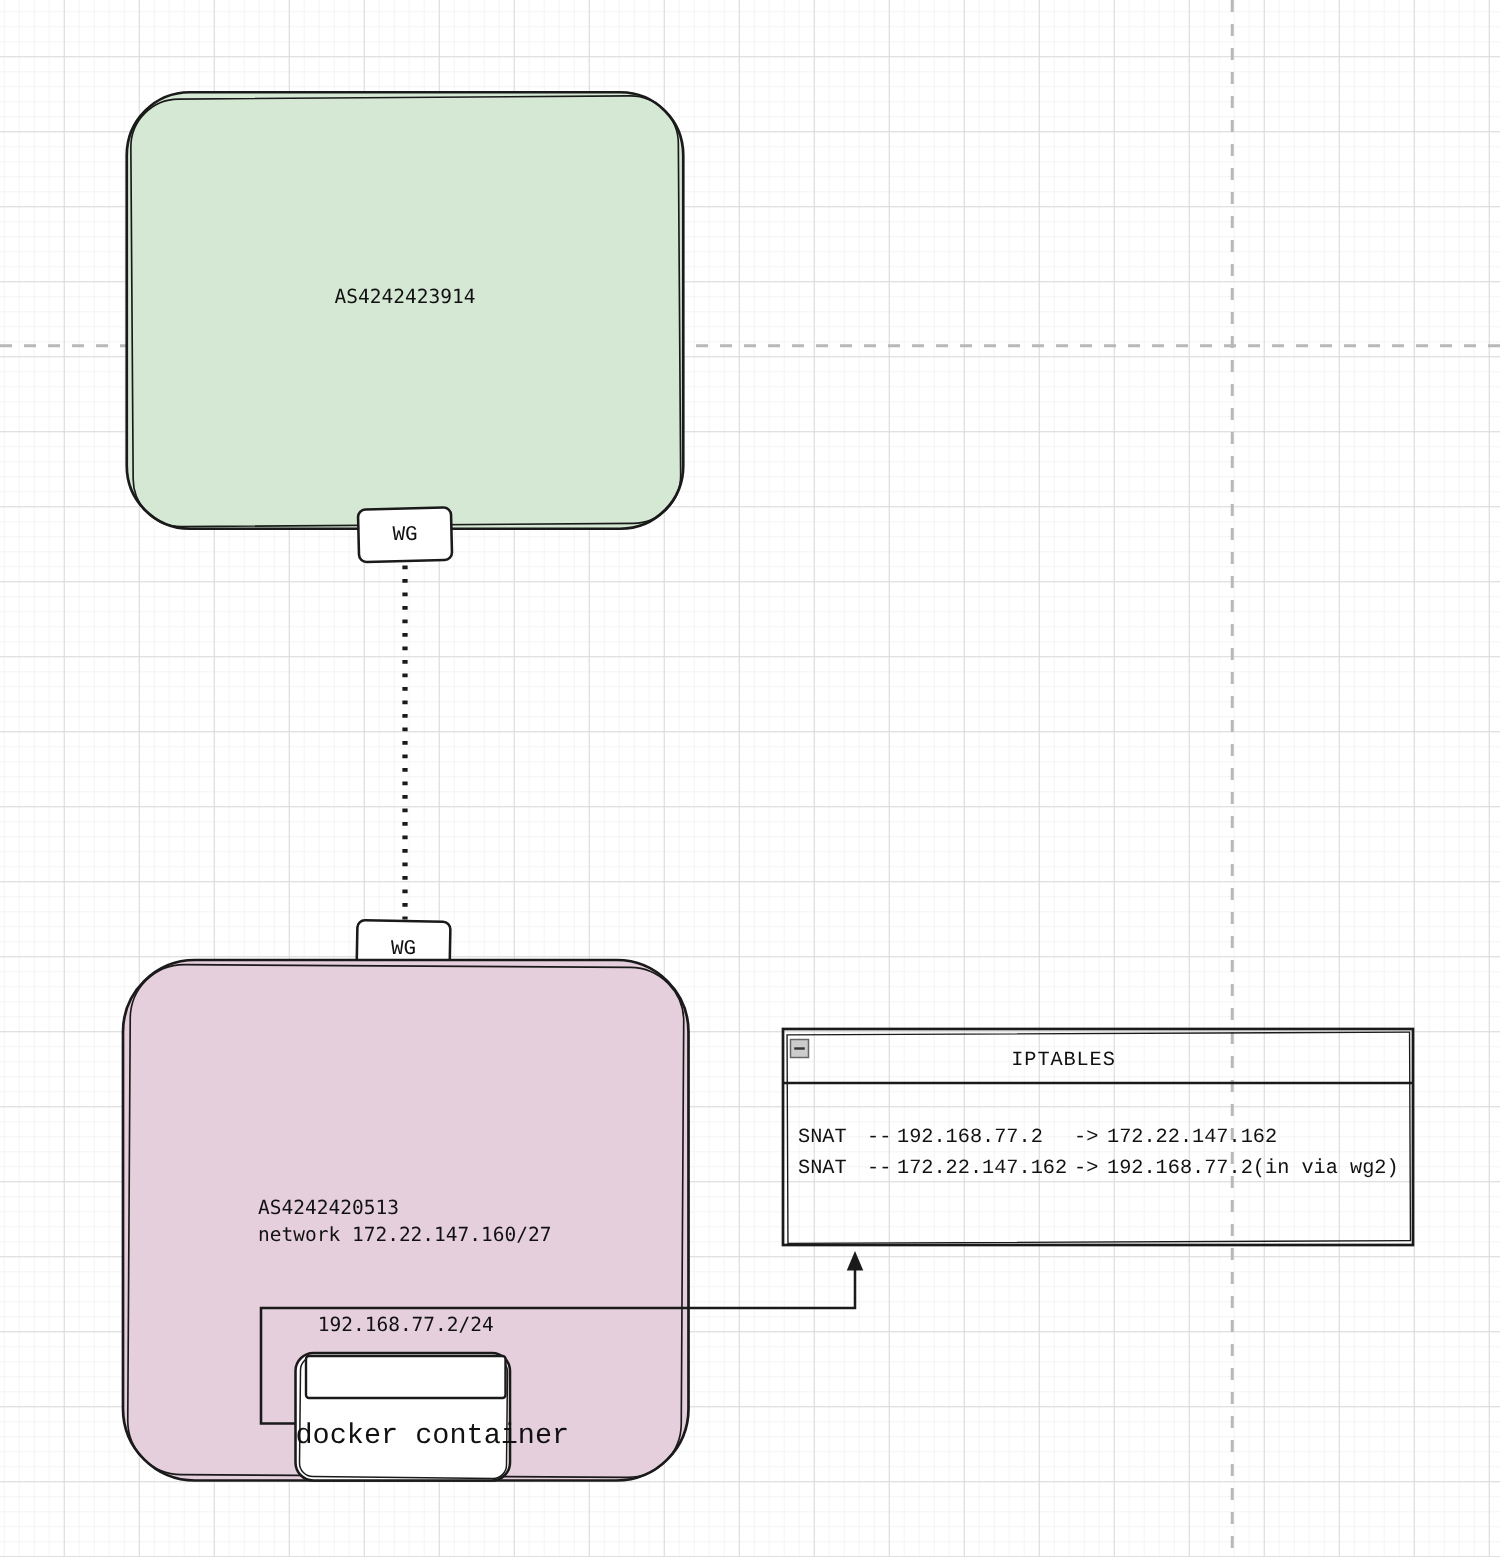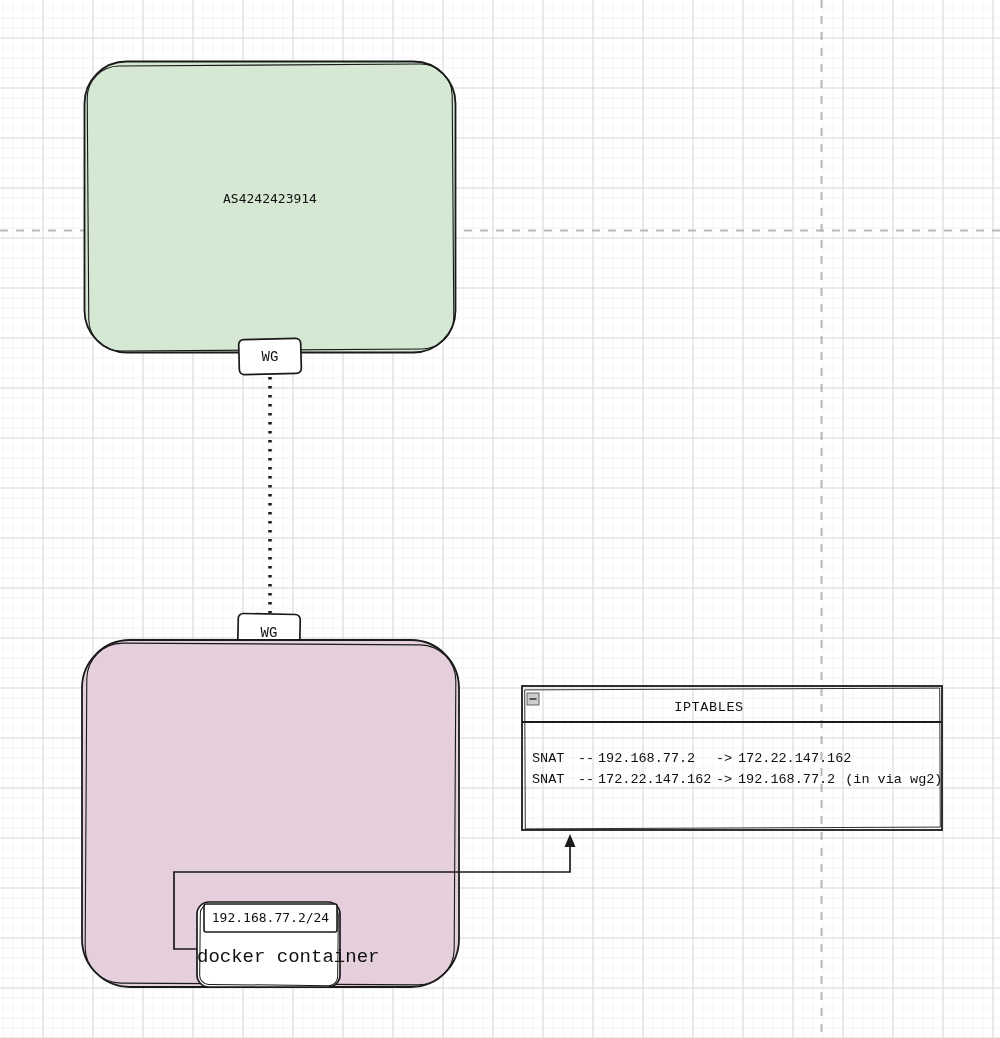--- a/index.html
+++ b/index.html
@@ -21,33 +21,33 @@
   svg.layer{position:absolute;left:0;top:0;}
   .txt{position:absolute;white-space:nowrap;}
   .hand{font-family:Liberation Mono, monospace;}
   .mono{font-family:"DejaVu Sans Mono","Liberation Mono",monospace;}
   .center{text-align:center;}
 
   .green-label{left:84px;top:191px;width:372px;font-size:13px;}
   .wg1-label{left:239px;top:349px;width:62px;font-size:14px;}
   .wg2-label{left:238px;top:625px;width:62px;font-size:14px;}
   .pink-label{left:172px;top:797px;font-size:13px;line-height:18px;white-space:pre;}
-  .docker-ip{left:205px;top:910px;width:131px;font-size:13px;}
+  .docker-ip{left:205px;top:876px;width:131px;font-size:13px;}
   .docker-label{left:197px;top:946px;width:143px;font-size:19px;}
   .win-title{left:522px;top:700px;width:374px;font-size:13.5px;letter-spacing:0.6px;}
 
   .rule-row{position:absolute;left:532px;display:flex;font-size:13.5px;}
   .rule-row.r0{top:751px;}
   .rule-row.r1{top:772px;}
   .col-chain{width:46px;}
   .col-sep{width:20px;}
   .col-src{width:118px;}
   .col-arrow{width:22px;}
   .col-dst{}
-  .col-note{margin-left:10px;}
+  .col-note{}
 </style>
 </head>
 <body>
 
 <div class="canvas">
 
   <svg class="layer" width="1000" height="1038" viewBox="0 0 1000 1038">
 
     <line x1="0" y1="230.5" x2="1000" y2="230.5" stroke="#b8b8b8" stroke-width="2" stroke-dasharray="8 8"></line>
     <line x1="821.5" y1="0" x2="821.5" y2="1038" stroke="#b8b8b8" stroke-width="2" stroke-dasharray="8 8"></line>
@@ -86,20 +86,21 @@
       <line x1="529.5" y1="699" x2="536.5" y2="699" stroke="#333333" stroke-width="1.6"></line>
     </g>
   </svg>
 
   <div class="txt mono center green-label">AS4242423914</div>
 
   <div class="txt hand center wg1-label">WG</div>
 
   <div class="txt hand center wg2-label">WG</div>
 
+  <div class="txt mono pink-label"><span>AS4242420513</span><br><span>network 172.22.147.160/27</span></div>
 
   <div class="txt mono center docker-ip">192.168.77.2/24</div>
 
   <div class="txt hand center docker-label">docker container</div>
 
   <div class="txt hand center win-title">IPTABLES</div>
 
   <div class="rule-row hand r0">
     <span class="col-chain">SNAT</span>
     <span class="col-sep">--</span>

